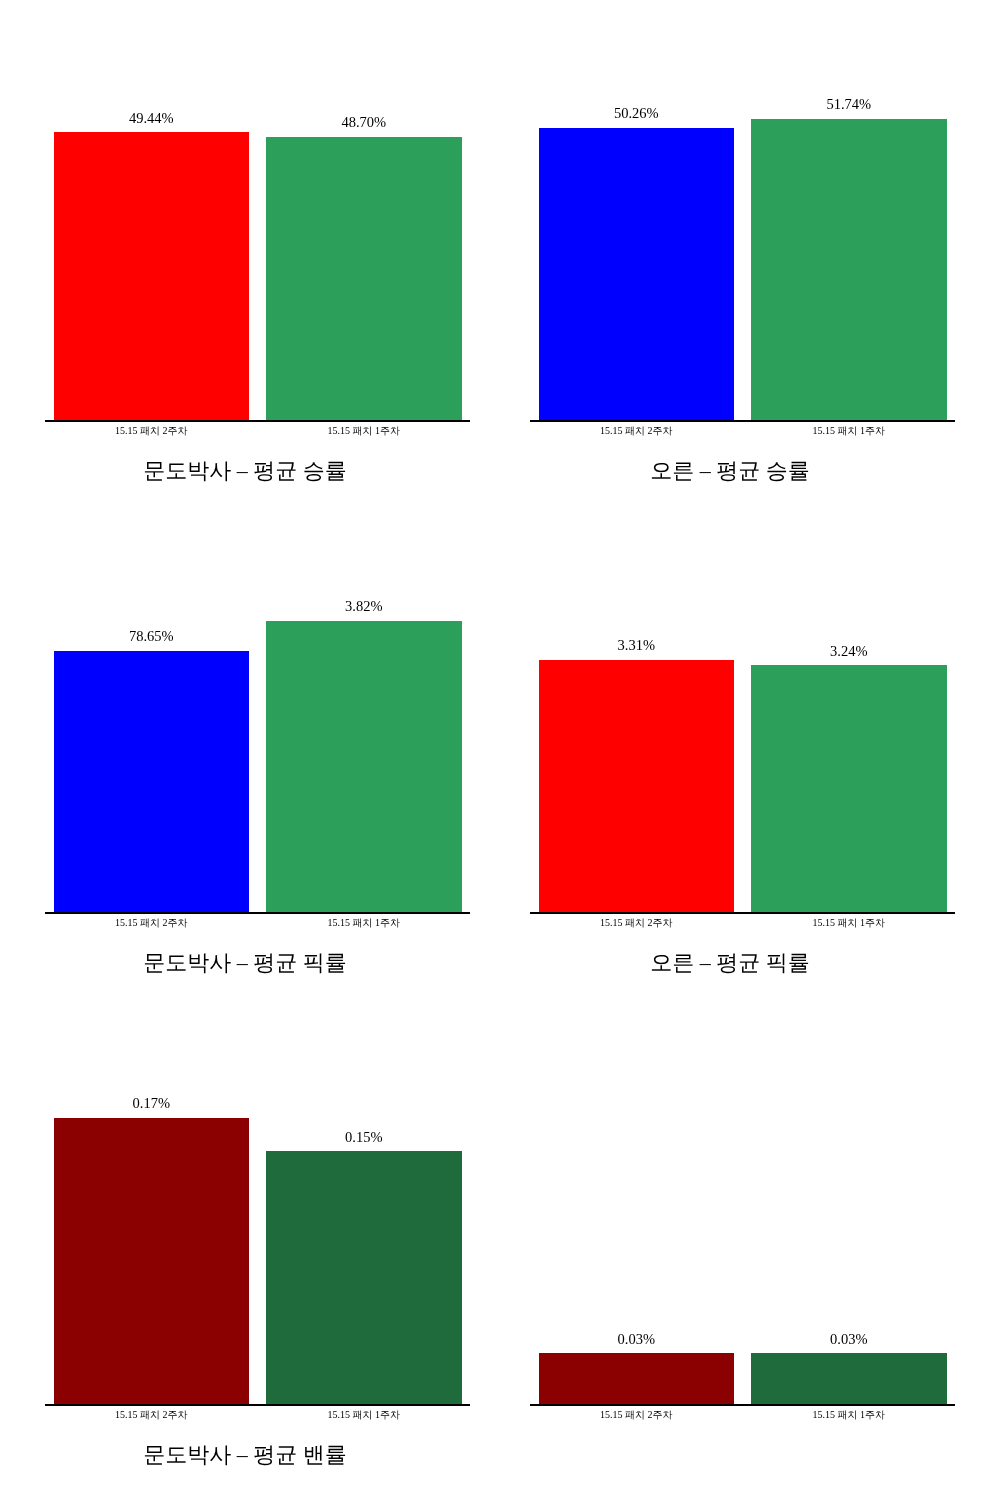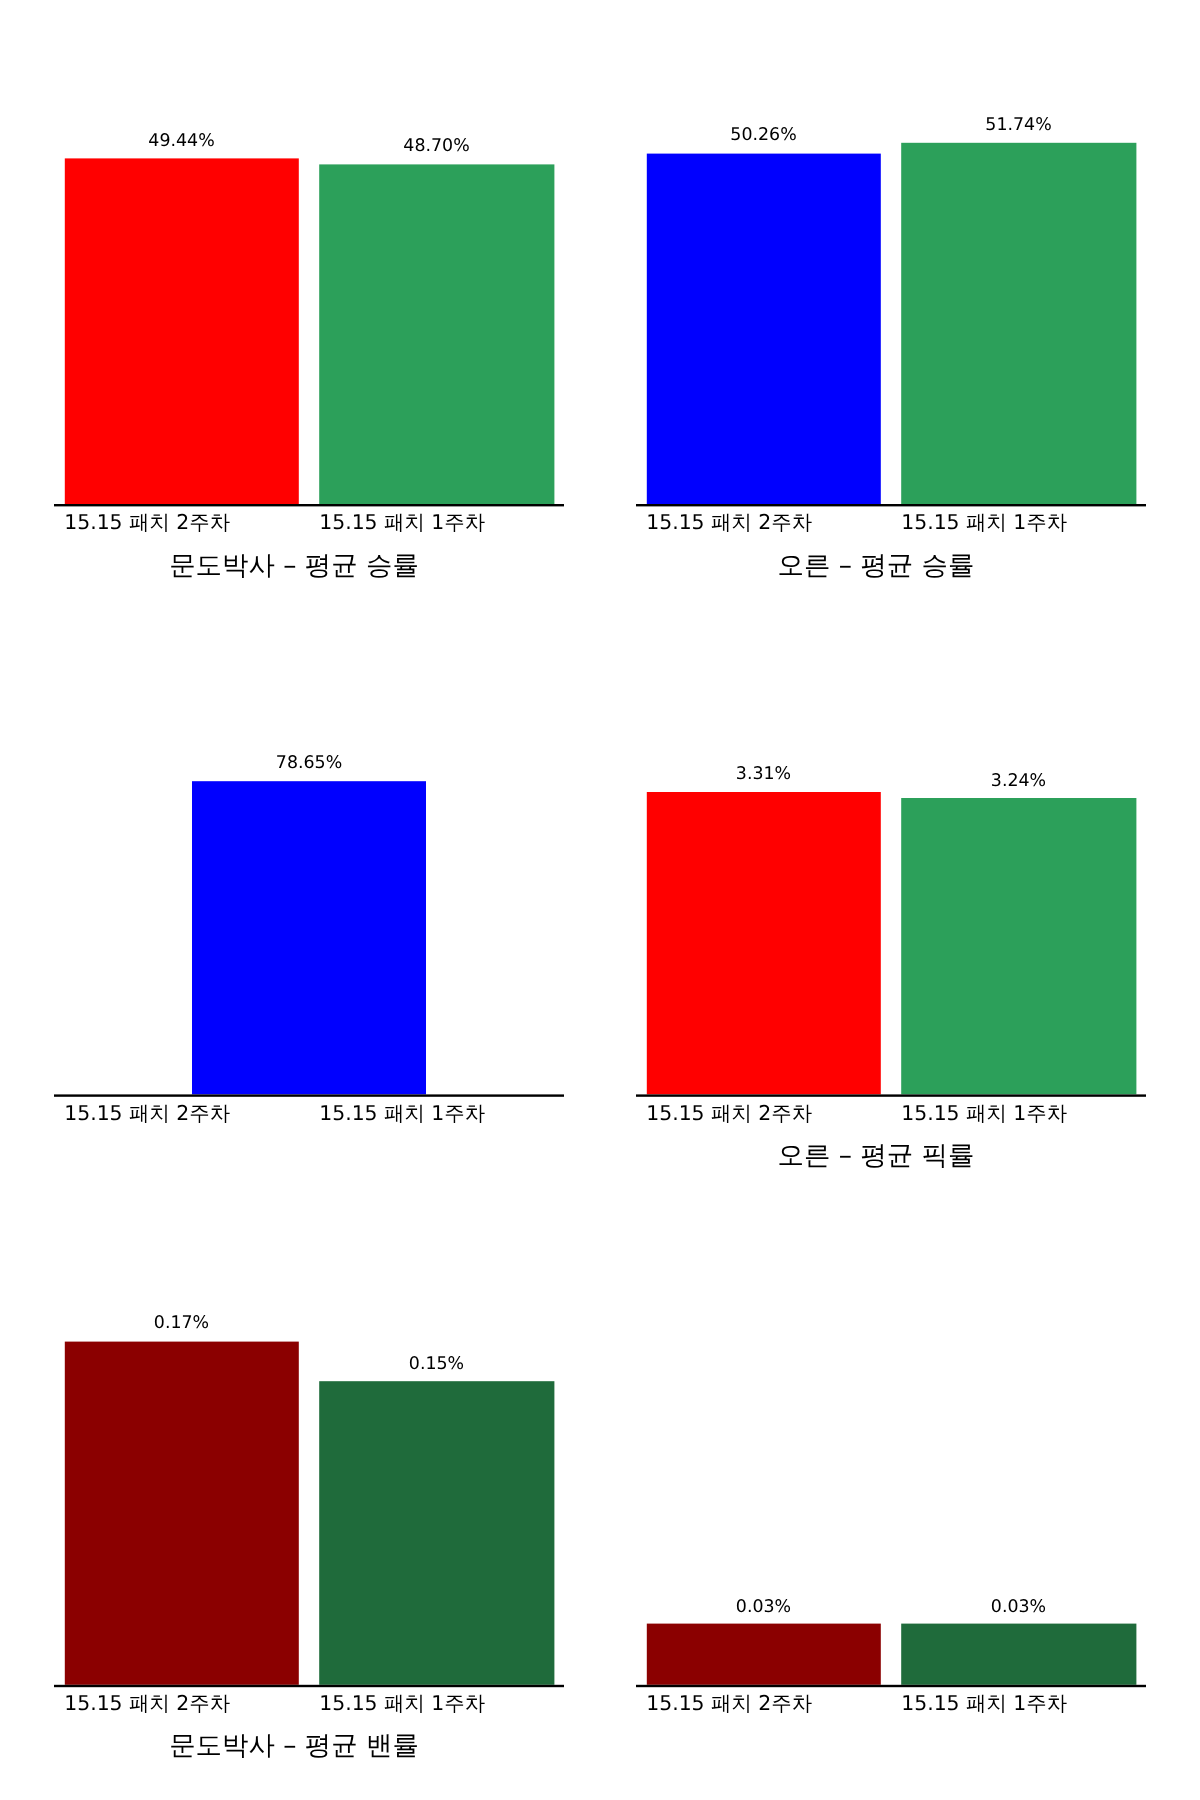--- a/index.html
+++ b/index.html
@@ -11,20 +11,21 @@
     width: 1000px;
     height: 1500px;
     font-family: "DejaVu Sans", "Liberation Sans", sans-serif;
     color: #000000;
     position: relative;
     overflow: hidden;
   }
   .grid {
     position: absolute;
     inset: 0;
+    font-family: Liberation Serif, serif;
   }
   .panel {
     position: absolute;
     width: 470px;
     height: 470px;
   }
   
   .col-left  { left: 10px; }
   .col-right { left: 495px; }
   
@@ -83,22 +84,22 @@
   .ticklabels {
     position: absolute;
     left: 35px;
     right: 10px;
     top: 416px;
     display: flex;
     justify-content: space-around;
   }
   .ticklabel {
     width: 46%;
-    text-align: left;
-    font-size: 17px;
+    text-align: center;
+    font-size: 10px;
     color: #000;
     white-space: nowrap;
   }
   .panel-title {
     position: absolute;
     left: 0;
     right: 0;
     top: 448px;
     text-align: center;
     font-size: 22px;
@@ -153,27 +154,32 @@
     <div class="panel-title">오른 – 평균 승률</div>
   </div>
 
   <div class="panel col-left row-2">
     <div class="plot">
       <div class="bars">
         <div class="bar-slot">
           <span class="bar-value">78.65%</span>
           <div class="bar-rect" style="height: 261.333px; background: rgb(0, 0, 255);"></div>
         </div>
-      </div>
-      <div class="axis-line"></div>
-      <div class="ticklabels">
-        <span class="ticklabel">15.15 패치 2주차</span>
-        <span class="ticklabel">15.15 패치 1주차</span>
-      </div>
-    </div>
+        <div class="bar-slot">
+          <span class="bar-value">3.82%</span>
+          <div class="bar-rect" style="height: 291.048px; background: rgb(44, 160, 90);"></div>
+        </div>
+      </div>
+      <div class="axis-line"></div>
+      <div class="ticklabels">
+        <span class="ticklabel">15.15 패치 2주차</span>
+        <span class="ticklabel">15.15 패치 1주차</span>
+      </div>
+    </div>
+    <div class="panel-title">문도박사 – 평균 픽률</div>
   </div>
 
   <div class="panel col-right row-2">
     <div class="plot">
       <div class="bars">
         <div class="bar-slot">
           <span class="bar-value">3.31%</span>
           <div class="bar-rect" style="height: 252.19px; background: rgb(255, 0, 0);"></div>
         </div>
         <div class="bar-slot">

